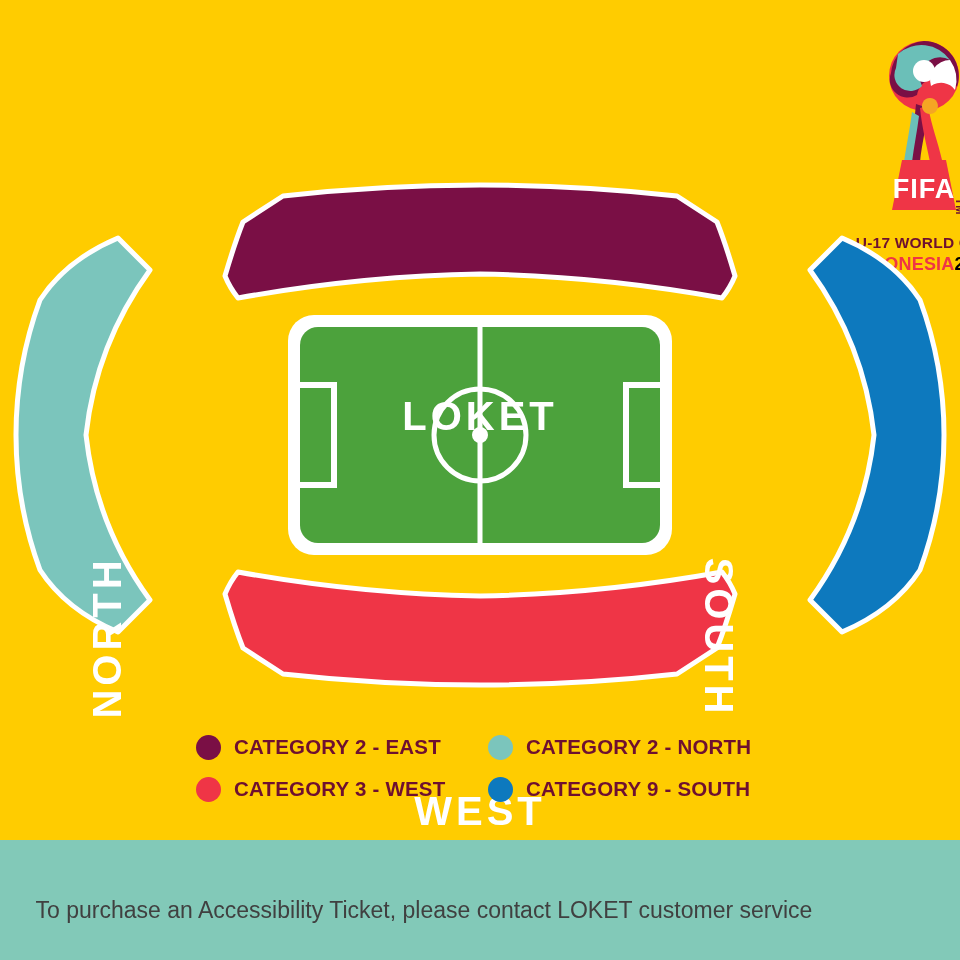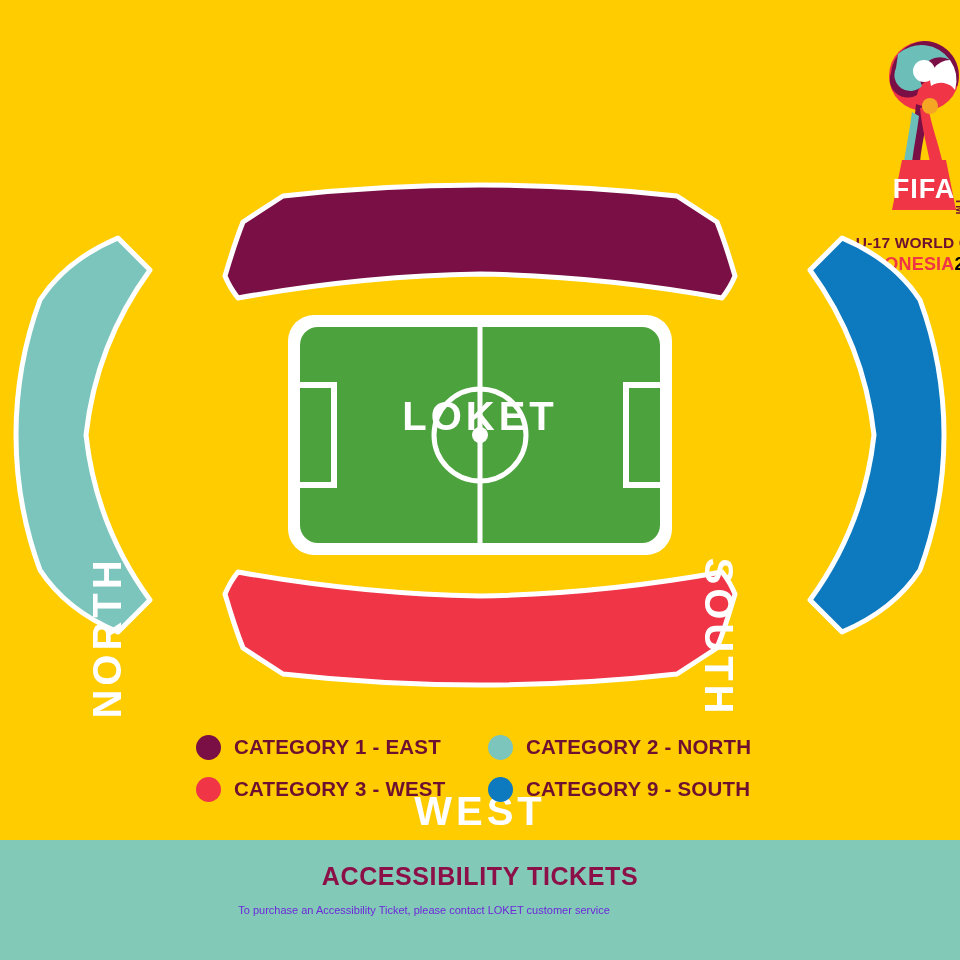--- a/index.html
+++ b/index.html
@@ -67,21 +67,21 @@
   .footer{
     position:absolute;left:0;top:840px;width:960px;height:120px;
     background:#82C9B8;
   }
   .footer-title{
     position:absolute;left:0;top:22px;width:960px;text-align:center;
     font-size:25px;font-weight:bold;color:#8C1048;letter-spacing:.6px;
   }
   .footer-body{
     position:absolute;left:0;top:58px;width:848px;text-align:center;
-    font-size:11px;color:#6d28d9;line-height:25px;
+    font-size:23px;color:#404040;line-height:25px;
   }
 </style>
 </head>
 <body style="background: rgb(255, 204, 0);">
 
 <div id="stage">
 
   <div class="logo-wrap">
     <svg class="logo-svg" width="120" height="185" viewBox="0 0 120 185">
 
@@ -142,37 +142,36 @@
     <div class="standlabel lbl-east">LOKET</div>
     <div class="standlabel lbl-north">NORTH</div>
     <div class="standlabel lbl-south">SOUTH</div>
     <div class="standlabel lbl-west">WEST</div>
   </div>
 
   <div class="legend">
     <div class="legend-grid">
       <div class="legend-item">
         <span class="legend-dot" style="background:#7A0F45"></span>
-        <span class="legend-text">CATEGORY 1 - EAST</span>
+        <span class="legend-text">CATEGORY 2 - EAST</span>
       </div>
       <div class="legend-item">
         <span class="legend-dot" style="background:#7BC5BC"></span>
         <span class="legend-text">CATEGORY 2 - NORTH</span>
       </div>
       <div class="legend-item">
         <span class="legend-dot" style="background:#EF3546"></span>
         <span class="legend-text">CATEGORY 3 - WEST</span>
       </div>
       <div class="legend-item">
         <span class="legend-dot" style="background:#0D79BE"></span>
         <span class="legend-text">CATEGORY 9 - SOUTH</span>
       </div>
     </div>
   </div>
 
   <div class="footer" style="background: rgb(130, 201, 184);">
-    <div class="footer-title">ACCESSIBILITY TICKETS</div>
     <div class="footer-body">
       <span>To purchase an Accessibility Ticket, please contact LOKET customer service</span><br>
     </div>
   </div>
 
 </div>
 
 </body></html>

